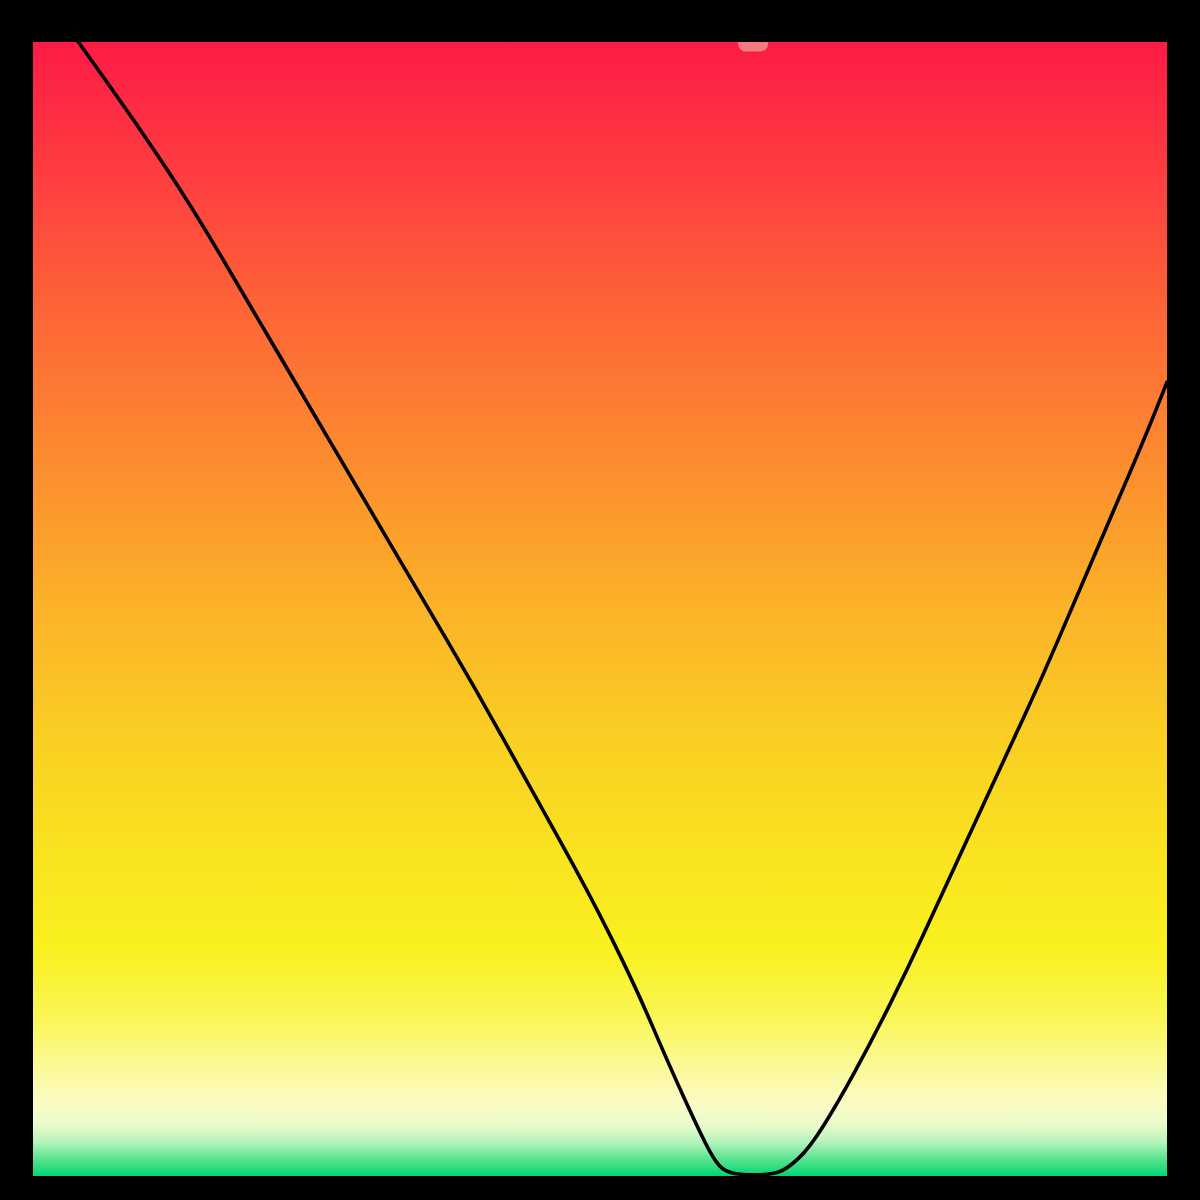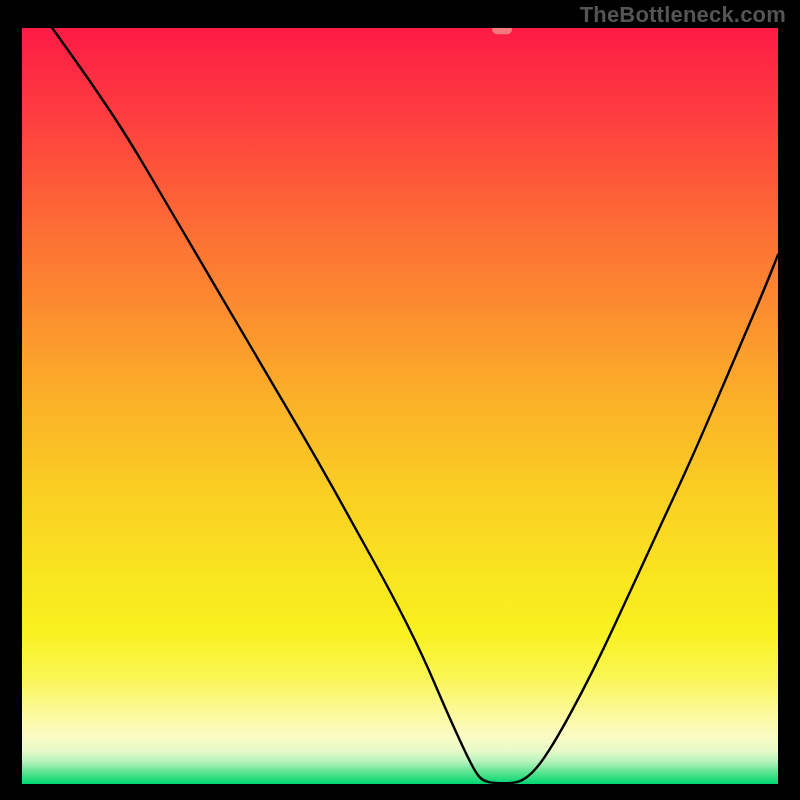--- a/index.html
+++ b/index.html
@@ -33,21 +33,20 @@
     top: 28px;
     width: 756px;
     height: 756px;
   }
   svg { display: block; }
 </style>
 </head>
 <body>
 
 <div class="stage">
-  <div class="watermark">TheBottleneck.com</div>
   <div class="plot">
     <svg id="chart-svg" width="756" height="756" viewBox="0 0 756 756" preserveAspectRatio="none">
         <defs>
           <linearGradient id="bg-grad" x1="0" y1="0" x2="0" y2="1">
             <stop offset="0%" stop-color="#fd1b46"></stop>
             <stop offset="12%" stop-color="#fe3e3f"></stop>
             <stop offset="25%" stop-color="#fd6936"></stop>
             <stop offset="38%" stop-color="#fc8f2f"></stop>
             <stop offset="50%" stop-color="#fbb328"></stop>
             <stop offset="62%" stop-color="#fad023"></stop>

